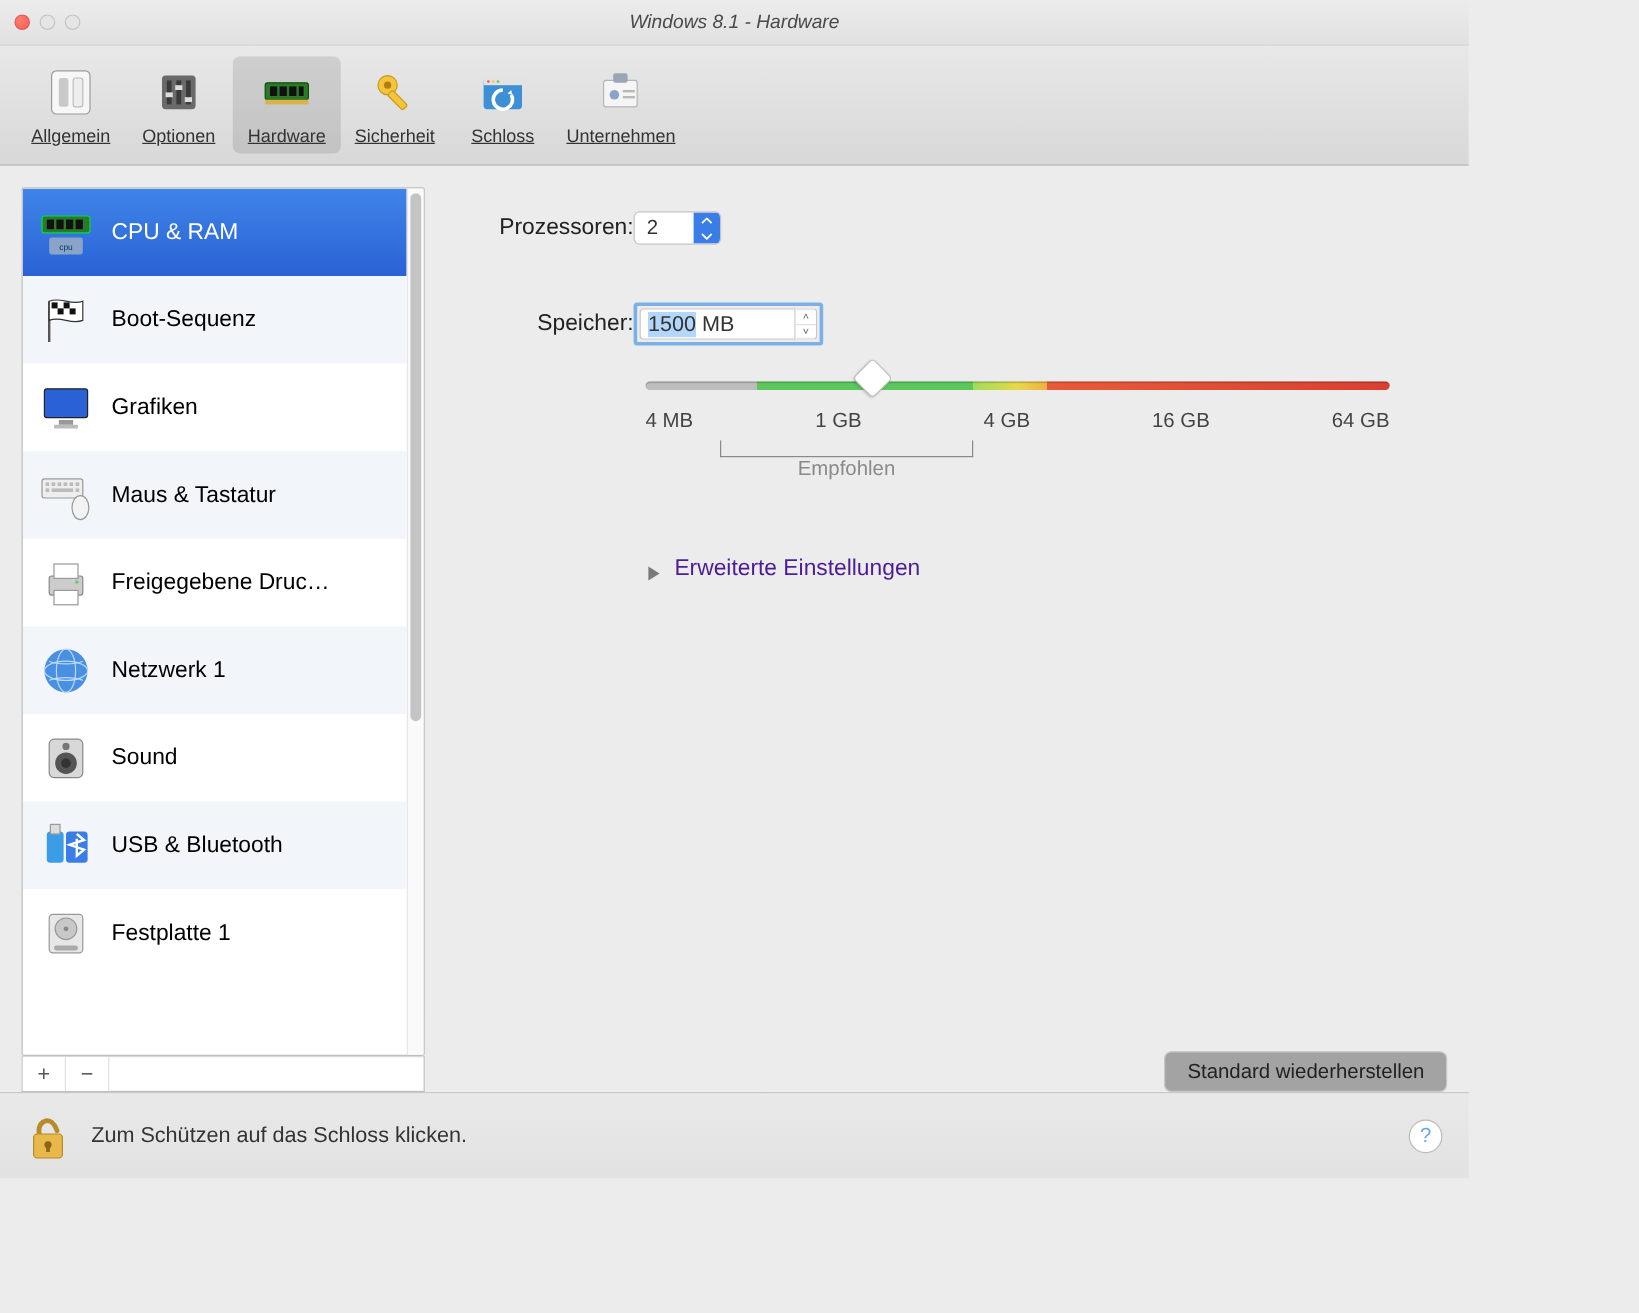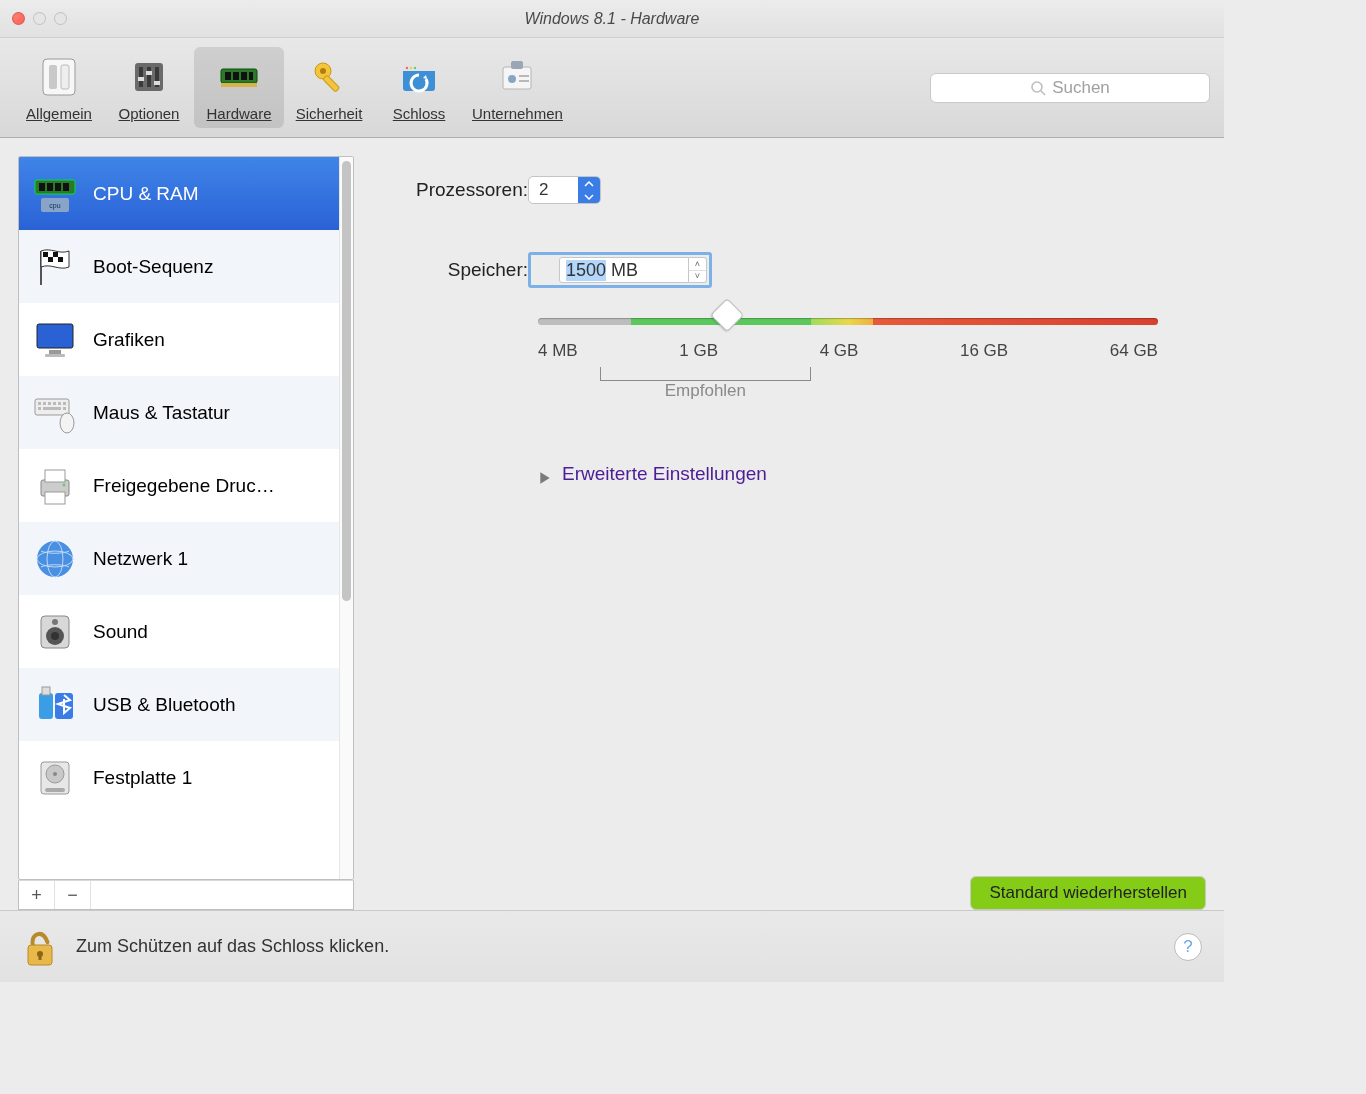--- a/index.html
+++ b/index.html
@@ -133,21 +133,21 @@
   .select .stepper div{ flex:1; display:flex; align-items:center; justify-content:center; }
   .select .stepper svg{ width:10px; height:6px; }
 
   .memory-group { margin-top: 48px; }
   .memory-input-wrap{
     border:3px solid #7bb1e8; border-radius:3px; padding:2px;
     display:inline-flex; align-items:stretch; height:36px;
   }
   .memory-input{
     border:1px solid #c7c7c7; border-radius:3px 0 0 3px; padding:3px 6px;
-    width:130px; font-size:18px; display:flex; align-items:center; background:#fff;margin-left:26px;
+    width:130px; font-size:18px; display:flex; align-items:center; background:#fff;
   }
   .memory-input .sel{ background:#b3d6fb; }
   .mini-stepper{
     width:18px; border:1px solid #c7c7c7; border-left:none; border-radius:0 3px 3px 0;
     display:flex; flex-direction:column; background:#fff;
   }
   .mini-stepper div{flex:1; display:flex; align-items:center; justify-content:center; font-size:9px; color:#666;}
   .mini-stepper div:first-child{border-bottom:1px solid #e0e0e0;}
 
   .slider-area { margin-left: 166px; margin-top: 30px; width: 620px; }
@@ -187,21 +187,21 @@
 
   .disclosure{
     margin-left:166px; margin-top:60px;
     display:flex; align-items:flex-end; gap:10px; font-size:19px; color:#4c1d95;
     cursor:default;
   }
   .disclosure svg{ width:14px; height:14px; }
 
   .restore-btn{
     position:absolute; right:0; bottom:0;
-    background:#84cc16; border:1px solid #c8c8c8; border-radius:6px;
+    background:#a3a3a3; border:1px solid #c8c8c8; border-radius:6px;
     padding:6px 18px; font-size:17px; color:#222;
   }
 
   
   .footer{
     height:72px; border-top:1px solid #c9c9c9;
     background:linear-gradient(#e9e9e9,#e2e2e2);
     display:flex; align-items:center; padding:0 20px; gap:16px;
     position:relative;
   }
@@ -296,27 +296,20 @@
           <rect x="10" y="14" width="28" height="22" rx="2" fill="#f5f5f5" stroke="#b5b5b5"></rect>
           <rect x="18" y="8" width="12" height="8" rx="2" fill="#9aa5b5"></rect>
           <circle cx="19" cy="26" r="4" fill="#8aa4c8"></circle>
           <rect x="26" y="22" width="10" height="2" fill="#b8b8b8"></rect>
           <rect x="26" y="27" width="10" height="2" fill="#b8b8b8"></rect>
         </svg>
     </div>
     <div class="toolbar-label">Unternehmen</div>
   </div>
   <div class="toolbar-spacer"></div>
-  <div class="search-field">
-    <svg viewBox="0 0 16 16">
-        <circle cx="7" cy="7" r="5" fill="none" stroke="#888" stroke-width="1.6"></circle>
-        <line x1="11" y1="11" x2="15" y2="15" stroke="#888" stroke-width="1.6"></line>
-      </svg>
-    <span>Suchen</span>
-  </div>
 </div>
 
 <div class="body">
 
   <div class="sidebar-wrap">
     <div class="sidebar">
       <div class="sidebar-list">
         <div class="sidebar-row selected">
           <div class="row-icon">
             <svg viewBox="0 0 48 48">

